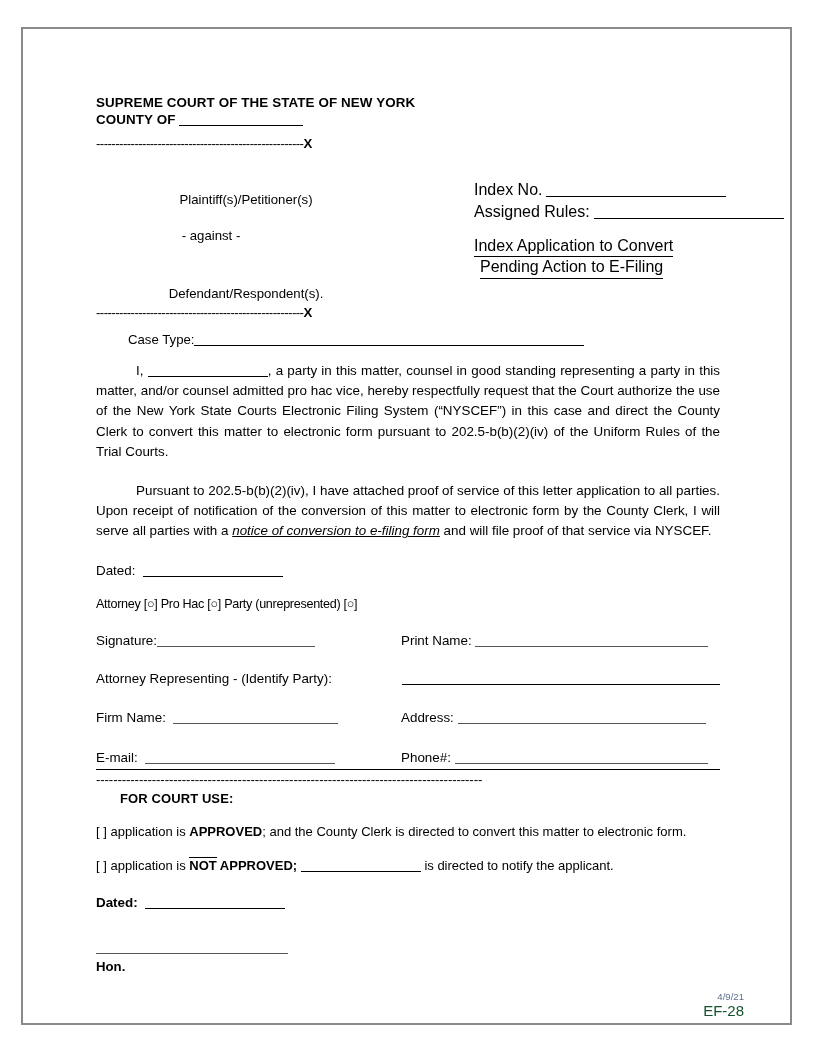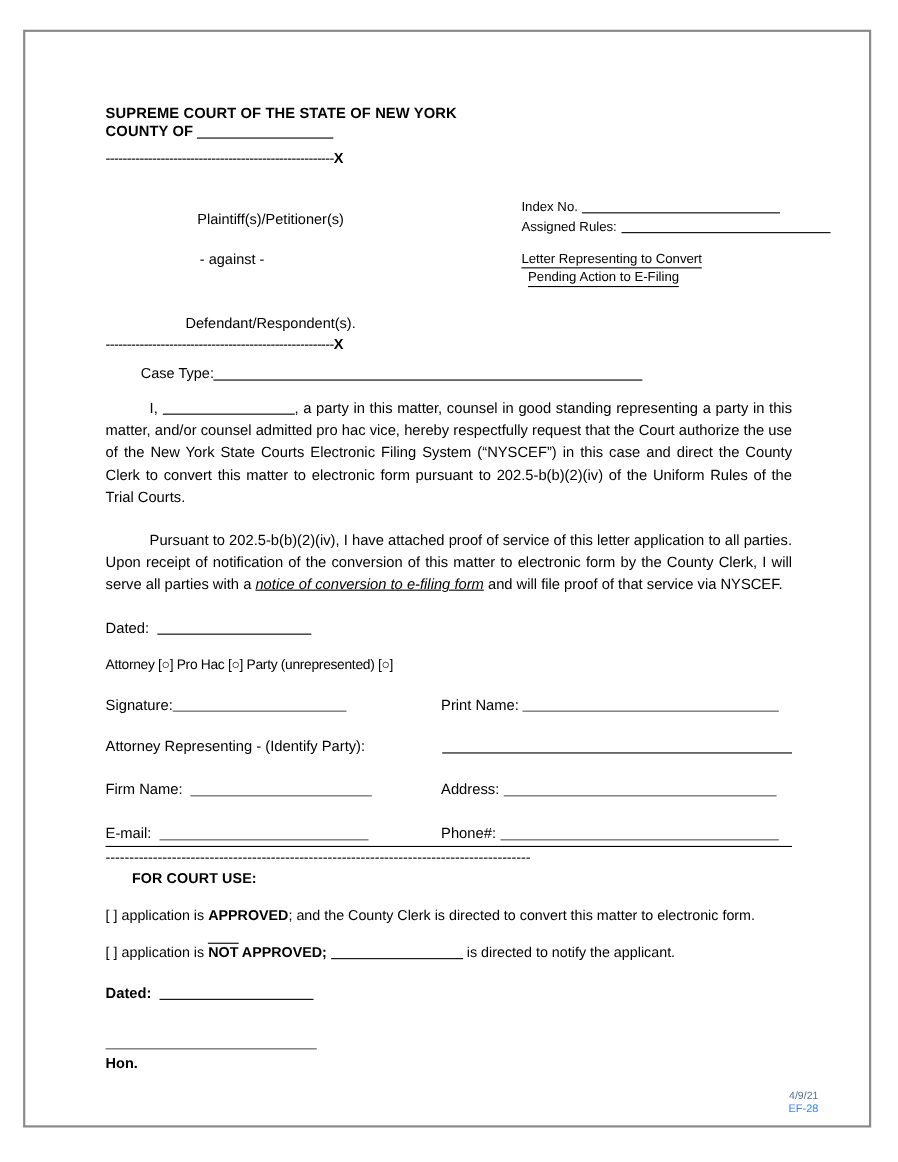--- a/index.html
+++ b/index.html
@@ -82,21 +82,21 @@
     font-size: 13.2px;
     padding-right: 70px;
     box-sizing: border-box;
   }
 
   .right-col {
     position: absolute;
     left: 378px;
     top: 0;
     width: 300px;
-    font-size: 12px;
+    font-size: 16px;
   }
   .rc-line { white-space: nowrap; margin-bottom: 6px; }
   .rc-line .ul {
     display: inline-block;
     border-bottom: 1.3px solid #000;
     vertical-align: -2px;
     margin-left: 4px;
   }
   .rc-underlined {
     border-bottom: 1.1px solid #000;
@@ -187,22 +187,22 @@
     text-align: right;
     width: 60px;
     line-height: 1.12;
   }
   .stamp-date {
     font-size: 9.6px;
     color: #5b6f93;
     font-family: "Liberation Sans", sans-serif;
   }
   .stamp-code {
-    font-size: 10px;
-    color: #3b82f6;
+    font-size: 15px;
+    color: #14532d;
     font-family: "Liberation Sans", sans-serif;
   }
 </style>
 </head>
 <body>
 
 <div class="page-border"></div>
 
 <div class="content">
 
@@ -229,21 +229,21 @@
 
     <div class="right-col" style="top:46px;">
       <div class="rc-line">
         <span>Index No.</span><span class="ul" style="width:180px;"></span>
       </div>
       <div class="rc-line">
         <span>Assigned Rules:</span><span class="ul" style="width:190px;"></span>
       </div>
       <div style="height:10px;"></div>
       <div>
-        <span class="rc-underlined">Letter Representing to Convert</span><br>
+        <span class="rc-underlined">Index Application to Convert</span><br>
         <span class="rc-underlined" style="margin-left:6px;">Pending Action to E-Filing</span>
       </div>
     </div>
   </div>
 
   <div class="casetype" style="margin-top:10px;">
     <span>Case Type:</span><span class="ul"></span>
   </div>
 
   <p class="body-para" style="margin-top:14px;">

